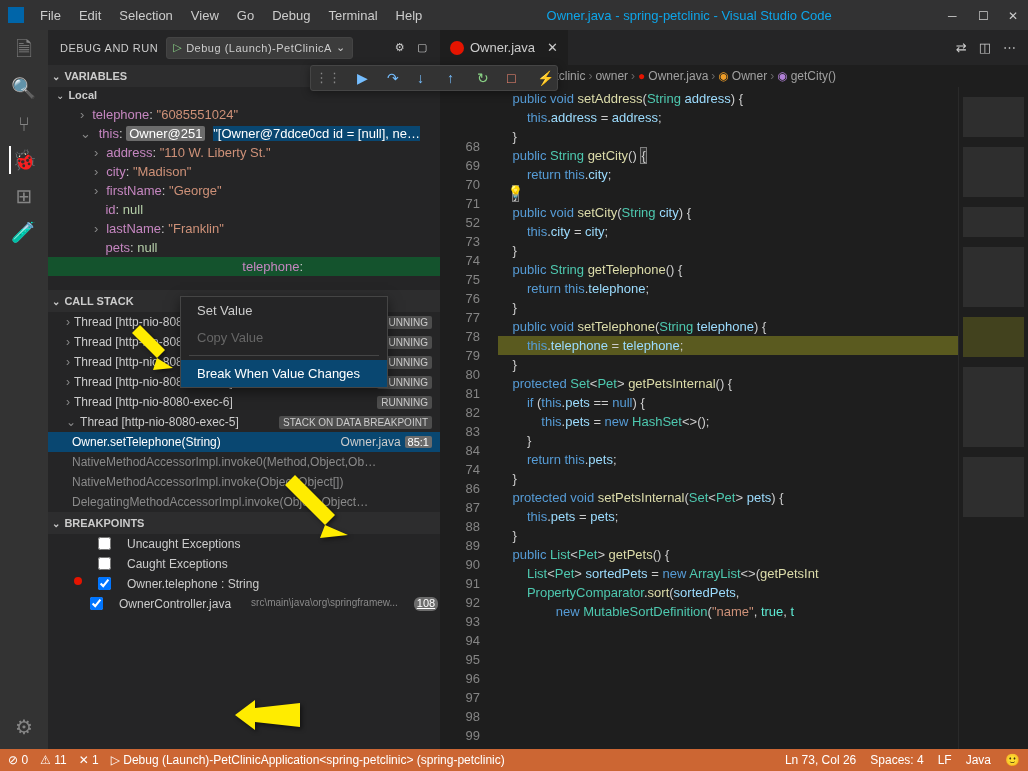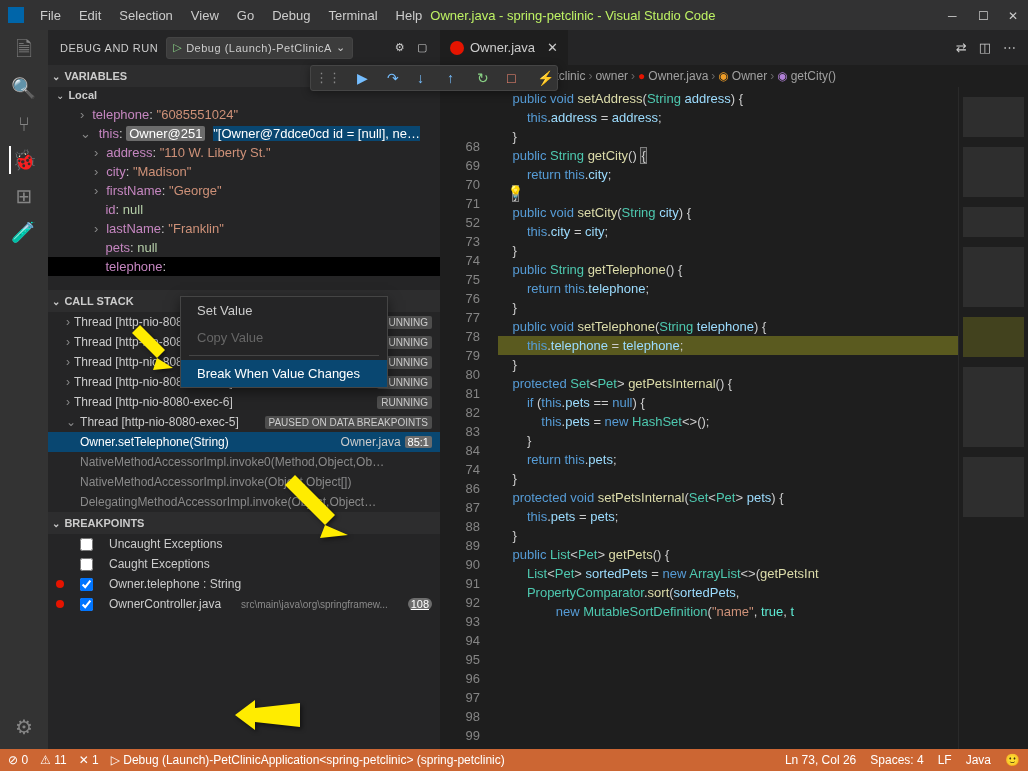--- a/index.html
+++ b/index.html
@@ -1,21 +1,21 @@
 <!DOCTYPE html>
 <html><head>
 <meta charset="utf-8">
 <style>
 * { margin: 0; padding: 0; box-sizing: border-box; font-family: 'Segoe UI', Arial, sans-serif; }
 body { background: #1e1e1e; color: #cccccc; width: 1028px; height: 771px; overflow: hidden; font-size: 13px; position: relative; }
 .titlebar { height: 30px; background: #323233; display: flex; align-items: center; padding: 0 8px; }
 .vscode-icon { width: 16px; height: 16px; background: #0065a9; margin-right: 8px; }
 .menu { display: flex; gap: 2px; }
 .menu-item { padding: 4px 8px; cursor: pointer; }
-.title-center { flex: 1; text-align: left; color: #bef264; }
+.title-center { flex: 1; text-align: center; color: #0ea5e9; }
 .window-controls { display: flex; gap: 18px; align-items: center; }
 .wc { width: 12px; height: 12px; cursor: pointer; color: #ccc; font-size: 12px; }
 .main { display: flex; height: calc(100% - 30px - 22px); }
 .activitybar { width: 48px; background: #333333; display: flex; flex-direction: column; align-items: center; padding-top: 8px; gap: 8px; }
 .act-icon { width: 28px; height: 28px; display: flex; align-items: center; justify-content: center; color: #858585; cursor: pointer; font-size: 20px; }
 .act-icon.active { color: #ffffff; border-left: 2px solid #fff; margin-left: -2px; padding-left: 2px; }
 .act-bottom { margin-top: auto; margin-bottom: 8px; }
 .sidebar { width: 392px; background: #252526; display: flex; flex-direction: column; }
 .sidebar-header { height: 35px; display: flex; align-items: center; padding: 0 12px; font-size: 11px; letter-spacing: 0.5px; }
 .debug-config { margin-left: 8px; background: #3c3c3c; border: 1px solid #444; height: 22px; display: flex; align-items: center; padding: 0 6px; border-radius: 3px; gap: 4px; }
@@ -23,34 +23,34 @@
 .header-icons { margin-left: auto; display: flex; gap: 12px; color: #ccc; }
 .section-header { height: 22px; background: #2d2d2e; display: flex; align-items: center; padding: 0 4px; font-size: 11px; font-weight: bold; cursor: pointer; }
 .chev { margin-right: 4px; font-size: 10px; }
 .vars { padding: 2px 0; }
 .var-row { padding: 2px 0 2px 18px; font-family: Consolas, monospace; font-size: 13px; white-space: nowrap; overflow: hidden; text-overflow: ellipsis; }
 .var-name { color: #c586c0; }
 .var-colon { color: #ccc; }
 .var-str { color: #ce9178; }
 .var-val { color: #b5cea8; }
 .var-obj { background: #6c6c6c; color: #fff; padding: 0 3px; border-radius: 2px; margin-top: 16px; }
-.selected-row { background: #000000; }
+.selected-row { background: #14532d; text-align: center; }
 .context-menu { position: absolute; left: 180px; top: 296px; width: 208px; background: #252526; border: 1px solid #454545; box-shadow: 0 4px 12px rgba(0,0,0,0.5); z-index: 100; }
 .ctx-item { padding: 6px 16px; cursor: pointer; }
 .ctx-item.highlighted { background: #094771; color: #fff; }
 .ctx-item.disabled { color: #666; }
 .ctx-sep { height: 1px; background: #454545; margin: 4px 8px; }
 .callstack-row { display: flex; align-items: center; padding: 3px 8px 3px 18px; font-family: Consolas, monospace; font-size: 12px; }
 .cs-name { flex: 1; overflow: hidden; text-overflow: ellipsis; white-space: nowrap; }
 .cs-badge { background: #4d4d4d; color: #ccc; padding: 1px 4px; font-size: 10px; border-radius: 2px; }
 .cs-badge-paused { background: #4d4d4d; color: #ccc; padding: 1px 4px; font-size: 10px; border-radius: 2px; }
 .cs-selected { background: #094771; }
-.cs-frame { color: #8a8a8a; padding-left: 32px; }
+.cs-frame { color: #8a8a8a; padding-left: 24px; }
 .cs-loc { color: #fff; background: #6c6c6c; padding: 0 3px; border-radius: 2px; margin-left: 4px; font-size: 11px; }
-.bp-row { display: flex; align-items: center; padding: 3px 8px; gap: 16px; font-family: Consolas, monospace; font-size: 12px; }
+.bp-row { display: flex; padding: 3px 26px; gap: 16px; font-family: Consolas, monospace; font-size: 12px; }
 .bp-dot { width: 8px; height: 8px; border-radius: 50%; background: #e51400; }
 .bp-check { width: 13px; height: 13px; }
 .bp-path { color: #8a8a8a; font-size: 10px; margin-left: 4px; }
 .bp-line { background: #6c6c6c; color: #fff; padding: 0 3px; border-radius: 6px; margin-left: auto; font-size: 11px; text-decoration: underline; }
 .editor-area { flex: 1; display: flex; flex-direction: column; background: #1e1e1e; position: relative; }
 .tabs { height: 35px; background: #252526; display: flex; align-items: center; }
 .tab { height: 35px; background: #1e1e1e; display: flex; align-items: center; padding: 0 10px; gap: 6px; border-right: 1px solid #252526; }
 .tab-icon { width: 14px; height: 14px; border-radius: 50%; background: #e51400; display: inline-block; }
 .tab-close { color: #ccc; margin-left: 6px; }
 .tab-actions { margin-left: auto; display: flex; gap: 12px; padding-right: 12px; color: #ccc; }
@@ -184,21 +184,21 @@
           <span class="cs-badge">RUNNING</span>
         </div>
         <div class="callstack-row">
           <span style="color:#888;margin-right:4px">›</span>
           <span class="cs-name">Thread [http-nio-8080-exec-6]</span>
           <span class="cs-badge">RUNNING</span>
         </div>
         <div class="callstack-row">
           <span style="color:#888;margin-right:4px">⌄</span>
           <span class="cs-name">Thread [http-nio-8080-exec-5]</span>
-          <span class="cs-badge-paused">PAUSED ON DATA BREAKPOINTS</span>
+          <span class="cs-badge-paused">STACK ON DATA BREAKPOINT</span>
         </div>
         <div class="callstack-row cs-frame cs-selected">
           <span class="cs-name" style="color:#fff">Owner.setTelephone(String)</span>
           <span style="color:#ccc">Owner.java</span>
           <span class="cs-loc">85:1</span>
         </div>
         <div class="callstack-row cs-frame">
           <span class="cs-name" style="">NativeMethodAccessorImpl.invoke0(Method,Object,Ob…</span>
         </div>
         <div class="callstack-row cs-frame">

